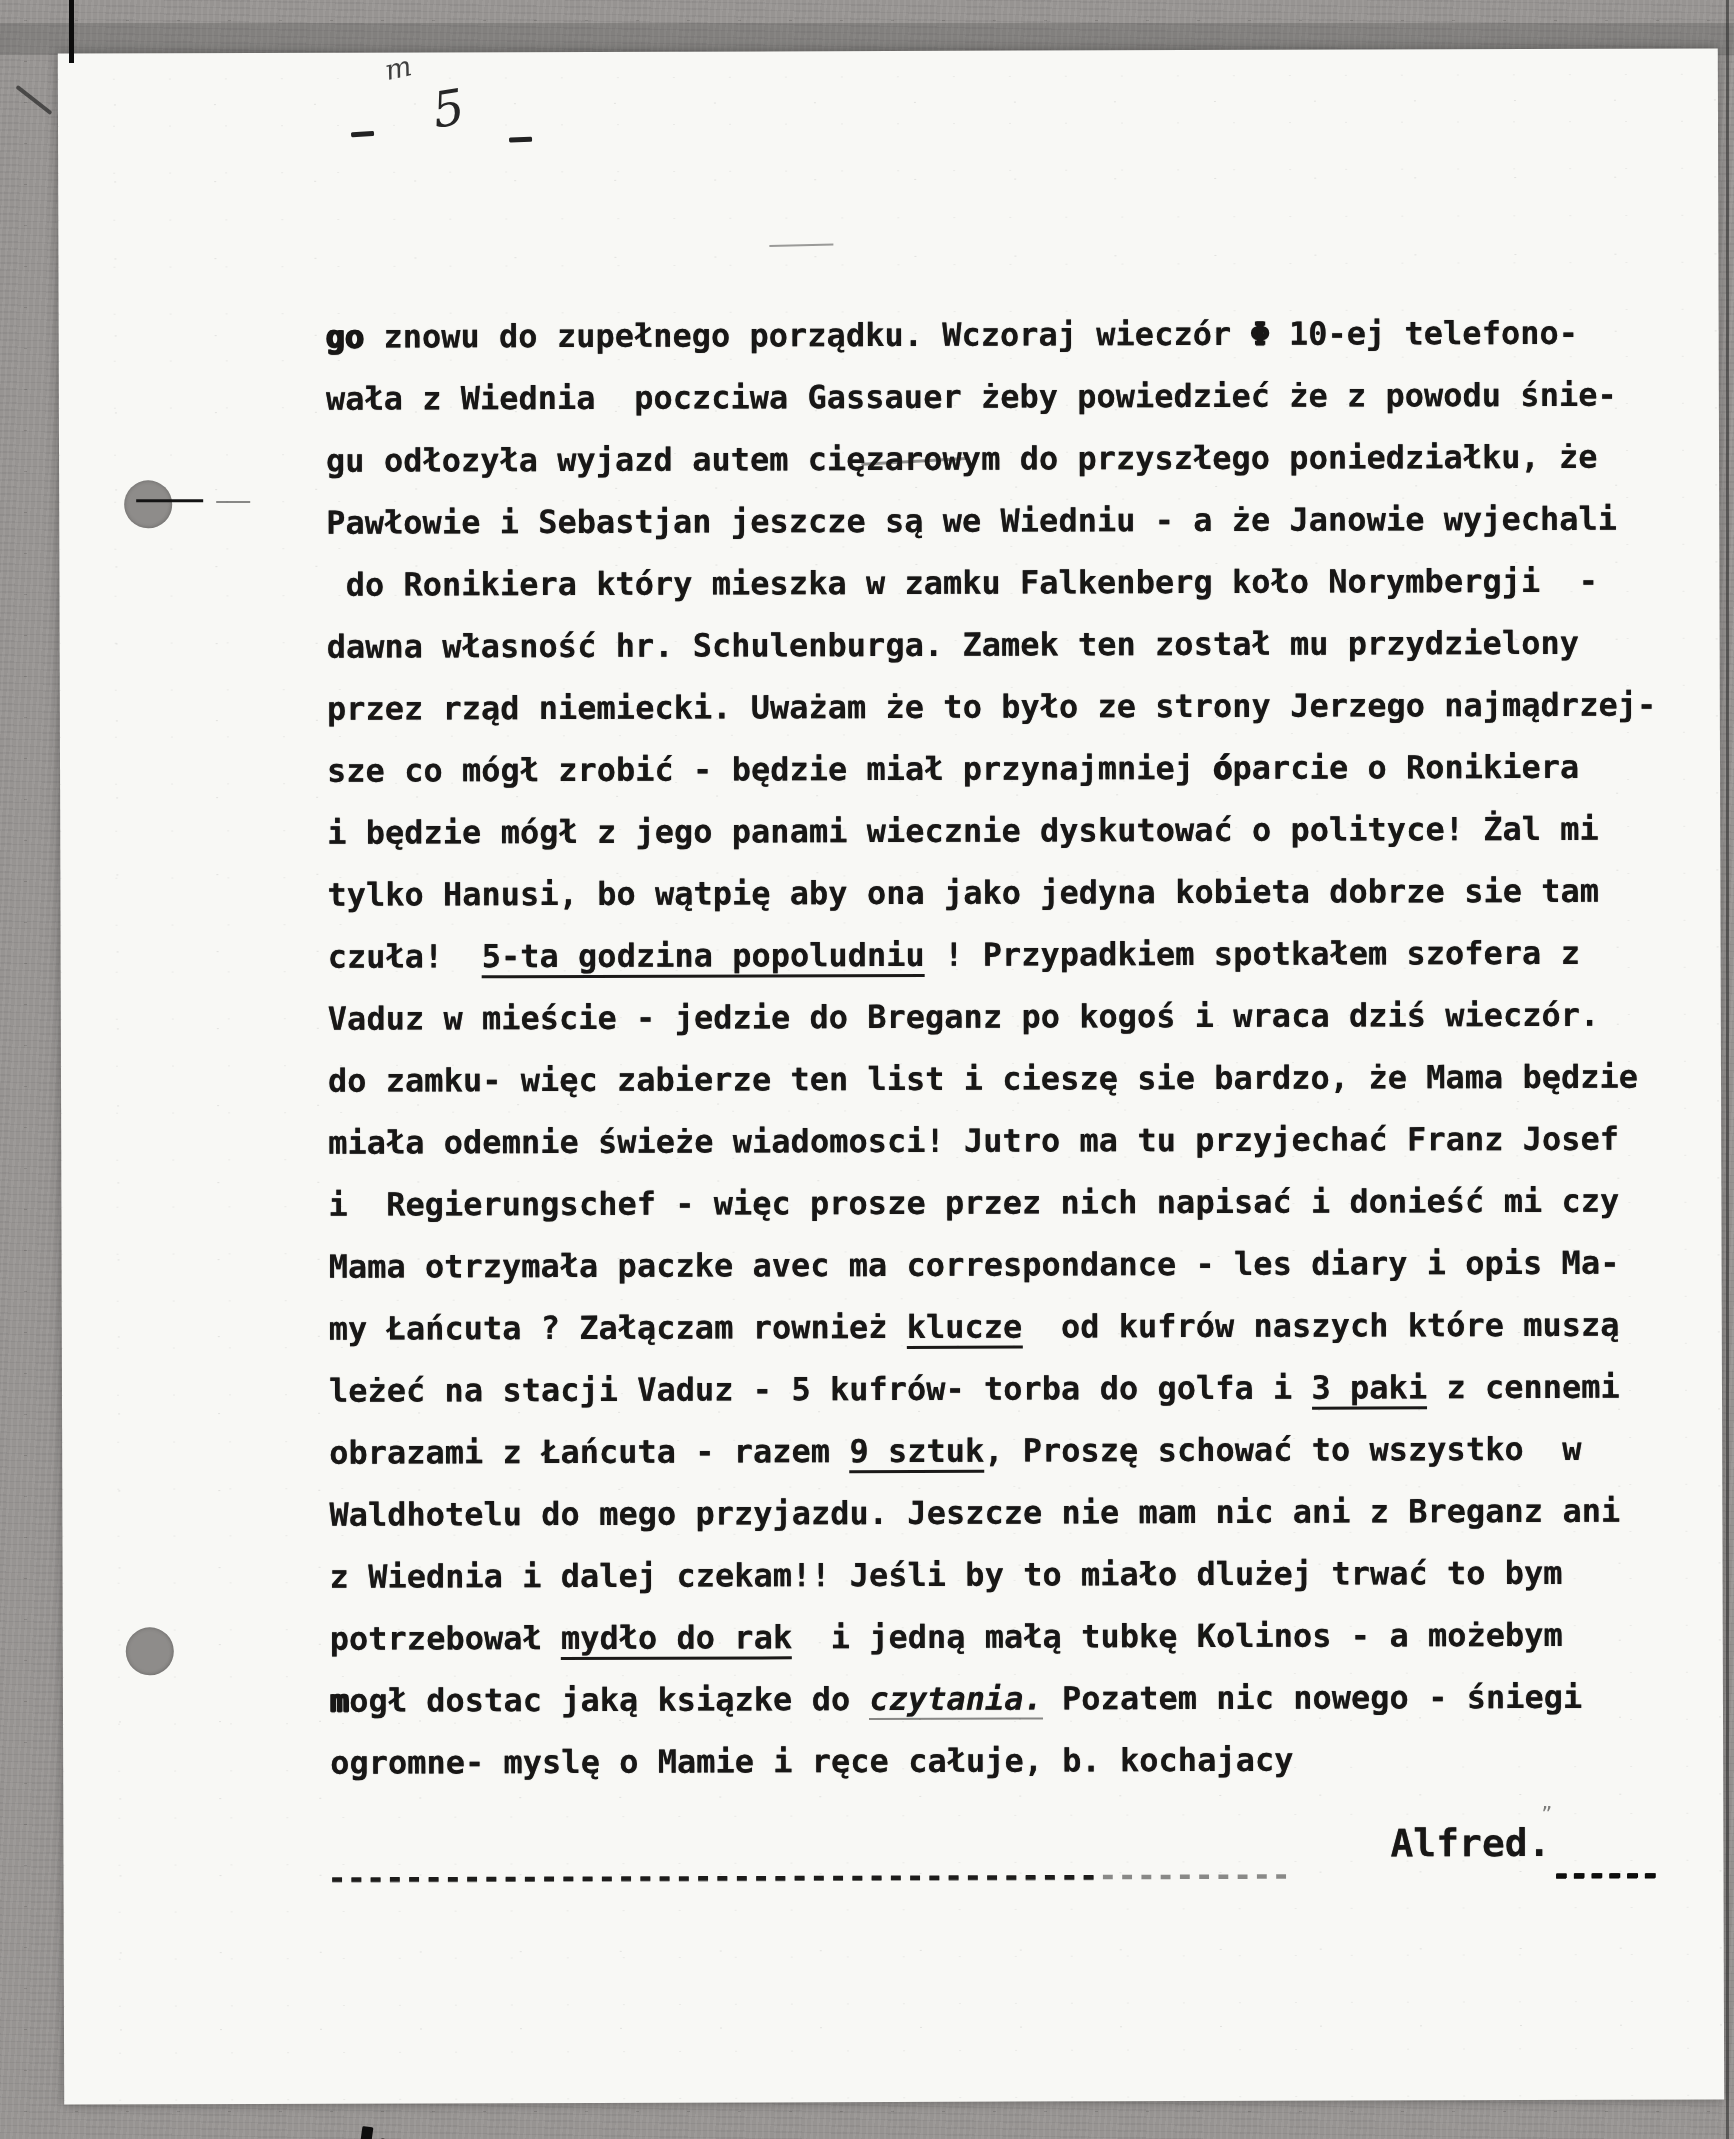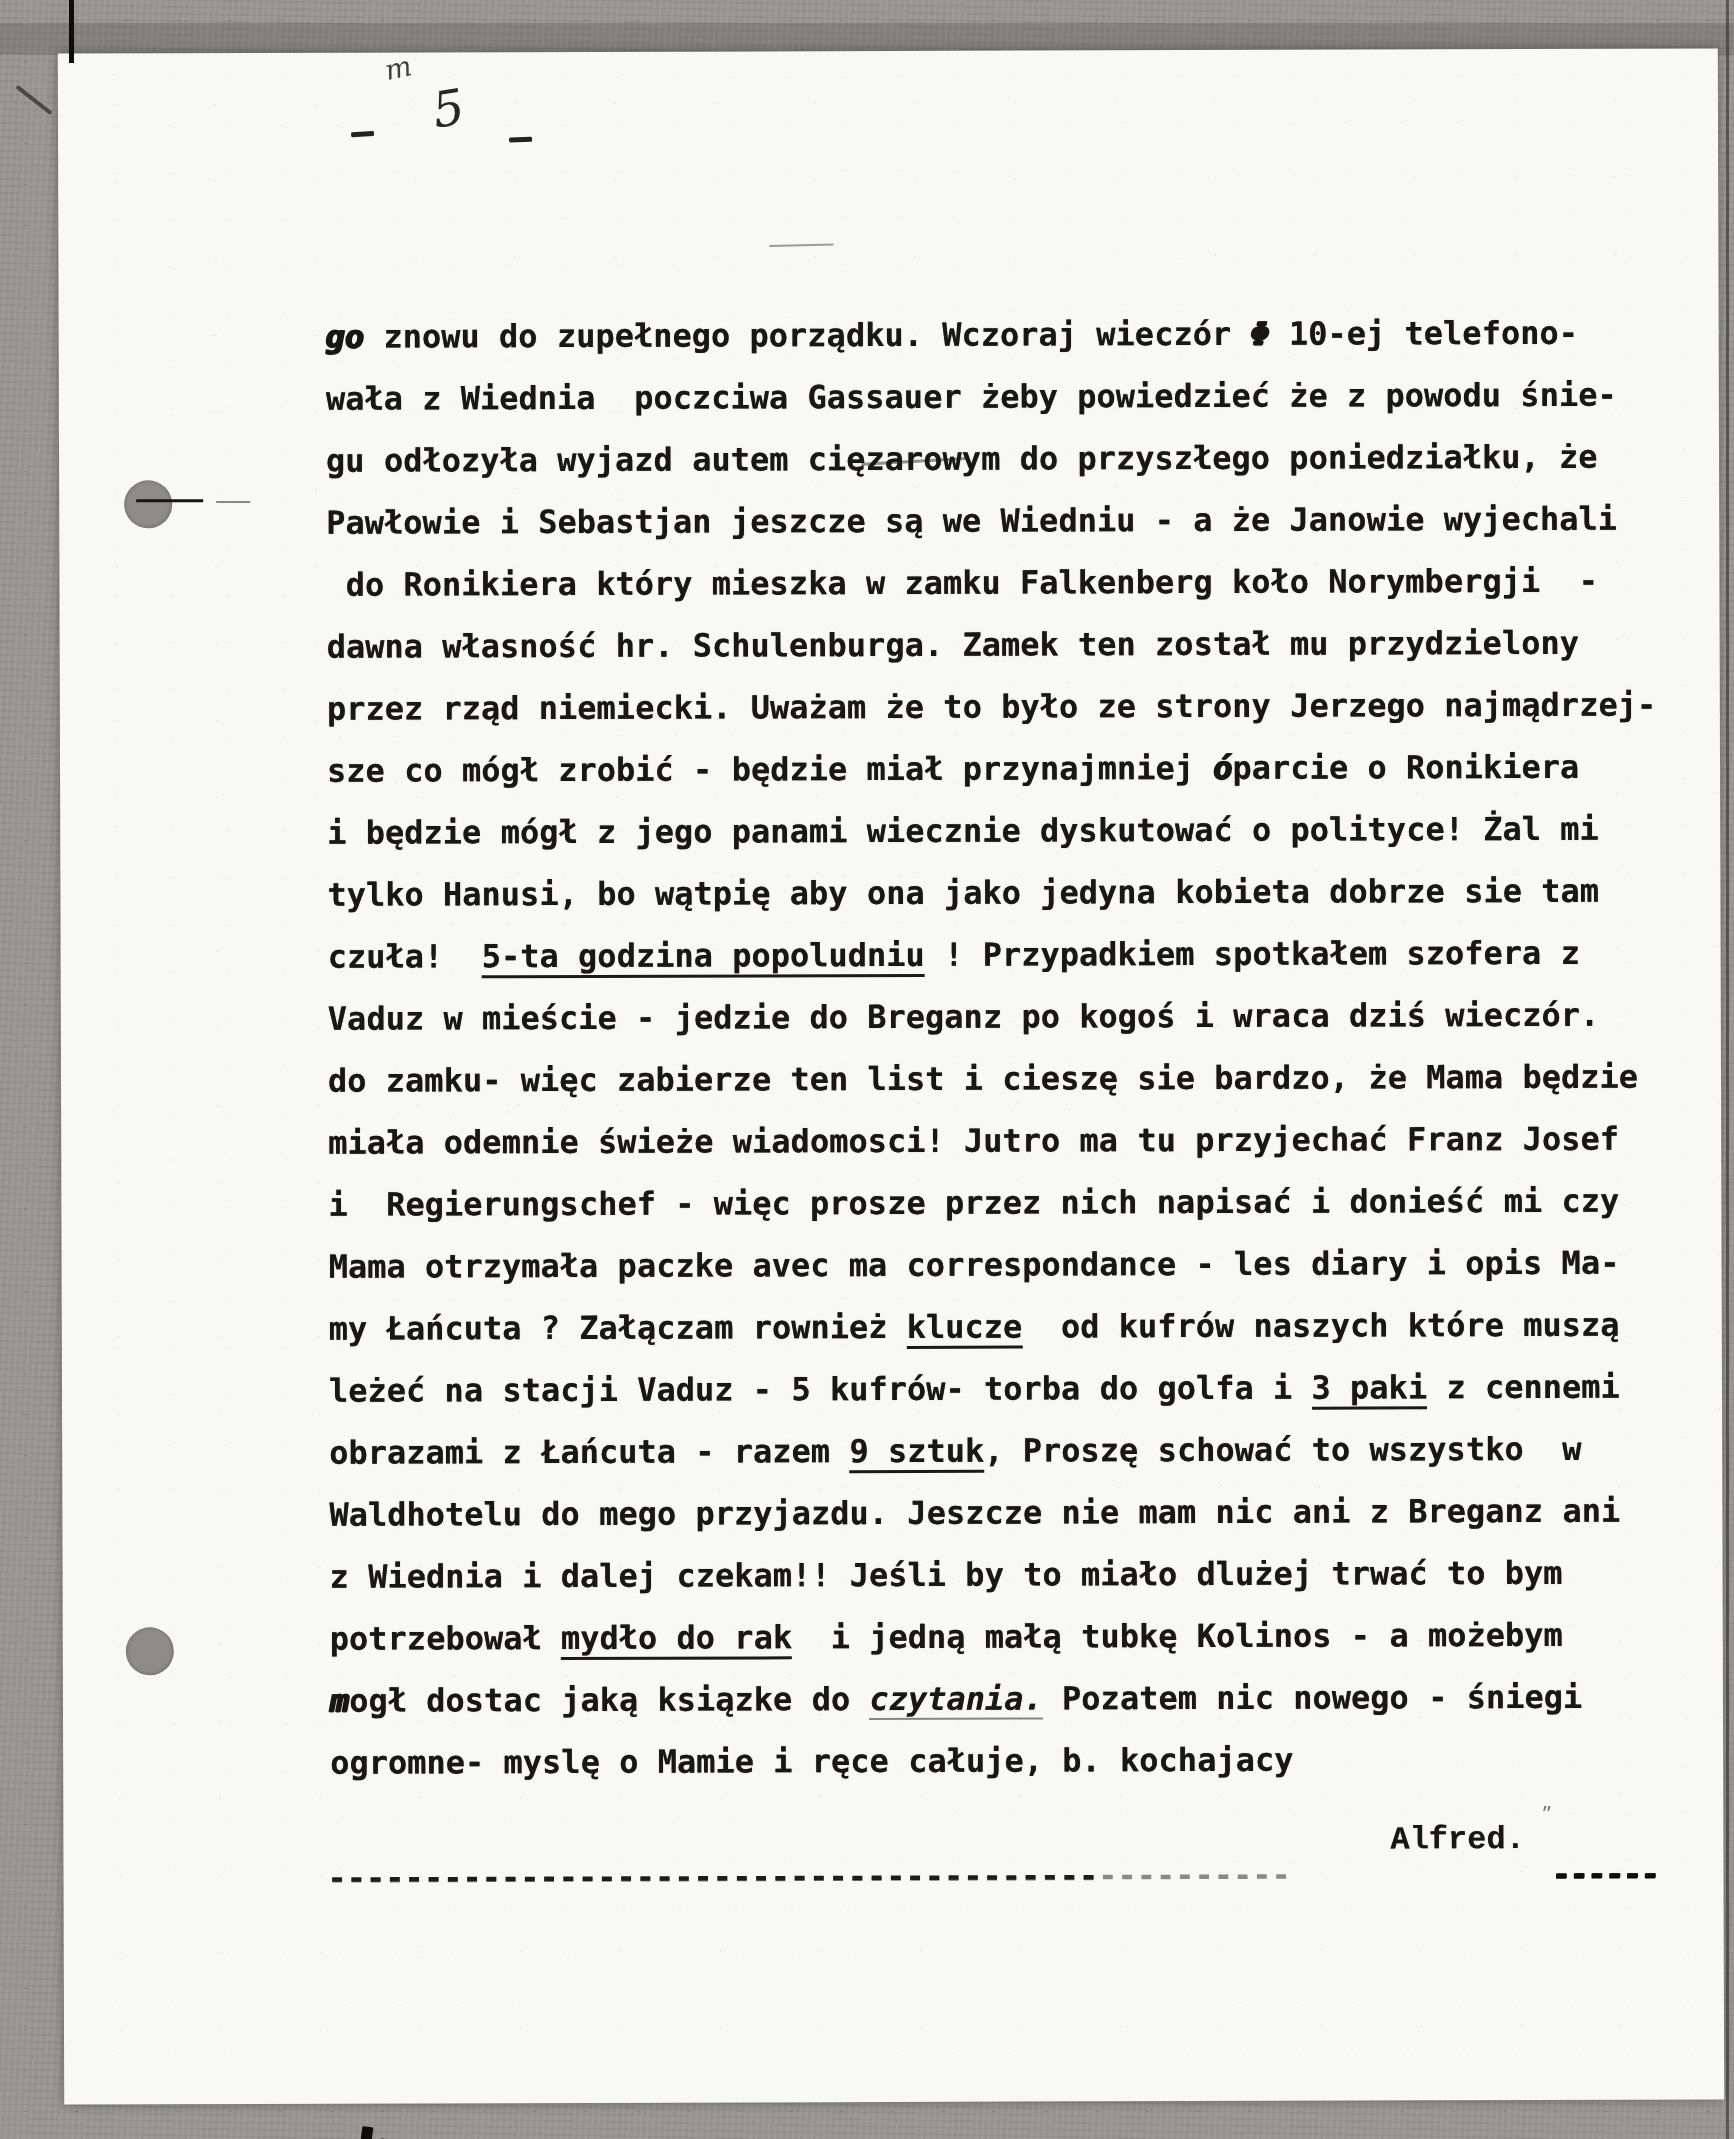--- a/index.html
+++ b/index.html
@@ -34,27 +34,26 @@
   
   .letter-body{
     position:absolute;left:267px;top:253px;
     font-size:32px;font-weight:bold;line-height:62px;
     white-space:pre;letter-spacing:0;
     text-shadow:0 0 0.8px rgba(10,10,10,.65);
   }
   .tline{height:62px;}
   .u{border-bottom:3.1px solid #1b1a19;}
   .u2{border-bottom:2.3px solid rgba(20,20,20,.5);font-style:italic;}
-  .b{text-shadow:1px 0 0 currentColor,-1px 0 0 currentColor,0 0.8px 0.8px rgba(0,0,0,.8);font-style:italic;}
+  .b{text-shadow:1px 0 0 currentColor,-1px 0 0 currentColor,0 0.8px 0.8px rgba(0,0,0,.8);}
 
   .signature{
     position:absolute;left:1327px;top:1772px;
-    font-size:32px;font-weight:bold;letter-spacing:0;
+    font-size:38px;font-weight:bold;letter-spacing:0;
     text-shadow:0 0 0.8px rgba(10,10,10,.6);
-    font-family:Liberation Mono, monospace;
   }
   .sig-tick{position:absolute;left:1478px;top:1754px;font-size:18.4px;opacity:.55;}
 
   .separator{position:absolute;top:1806px;left:264px;font-size:32px;font-weight:bold;line-height:38px;white-space:pre;}
   .sep1{color:#1d1c1b;text-shadow:0 0.8px 0 rgba(0,0,0,.5);}
   .sep2{color:rgba(25,25,25,.5);}
   .sep3{position:absolute;left:1224px;top:0;color:#0e0e0d;letter-spacing:-1.5px;text-shadow:0 0.8px 0 #000,0.8px 0 0 #000;}
 
   
   .corner-scribble{position:absolute;left:327px;top:-1.5px;font-family:"DejaVu Serif",serif;font-style:italic;font-size:28px;color:#1f1f1f;transform:rotate(-12deg);opacity:.85;}

